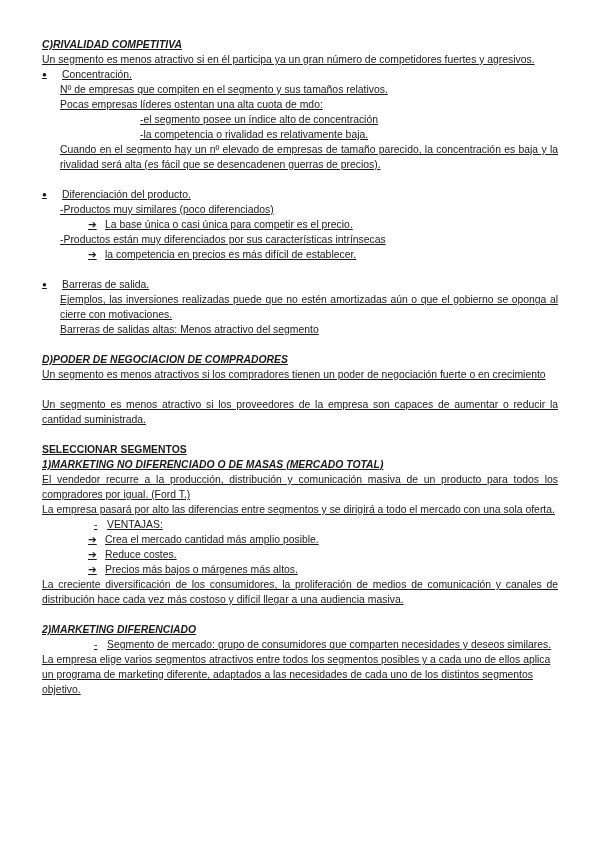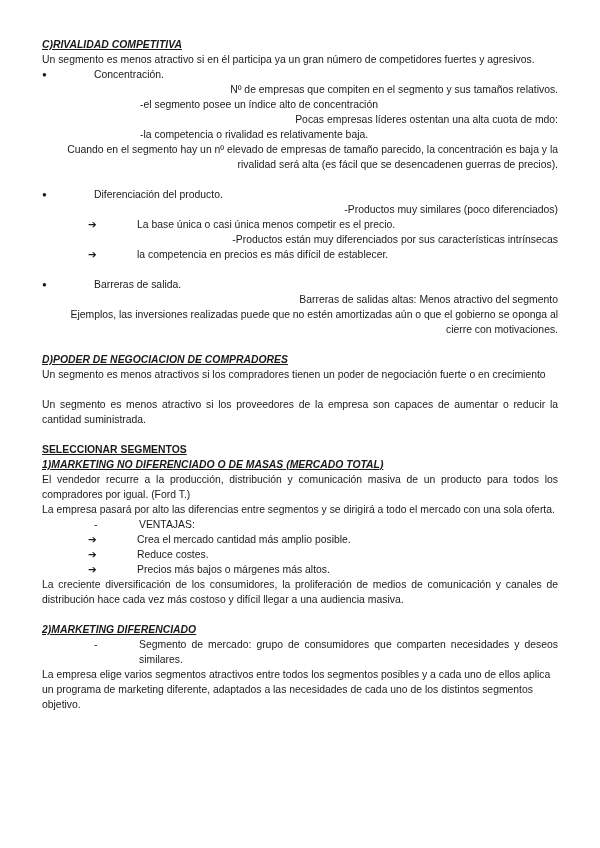--- a/index.html
+++ b/index.html
@@ -12,73 +12,73 @@
     font-size: 10.4px;
     line-height: 15px;
     color: #1a1a1a;
   }
   .page {
     width: 600px;
     height: 848px;
     padding: 37px 42px 30px 42px;
     background: #ffffff;
   }
-  .blk { min-height: 15px; }
+  .blk { min-height: 15px; text-decoration: underline; }
   .h { font-weight: 700; font-style: italic; text-decoration: underline; }
   .h.plain { font-style: normal; }
   .just { text-align: justify; }
-  .bbody { padding-left: 18px; text-align: right; }
+  .bbody { padding-left: 18px; }
   .ind2 { padding-left: 98px; }
   .bullet { display: flex; align-items: flex-start; }
   .bullet .marker { flex: 0 0 20px; font-size: 8px; line-height: 15px; }
   .arrow { display: flex; align-items: flex-start; padding-left: 46px; }
   .arrow .marker { flex: 0 0 17px; line-height: 15px; }
   .dash { display: flex; align-items: flex-start; padding-left: 52px; }
   .dash .marker { flex: 0 0 13px; line-height: 15px; }
-  .flex-txt { flex: 1 1 auto; margin-left: 32px; }
+  .flex-txt { flex: 1 1 auto; }
   .gap { height: 14px; }
 </style>
 </head>
 <body>
 
 <div class="page">
   <div class="doc">
       <div class="blk h">C)RIVALIDAD COMPETITIVA</div>
       <div class="blk p">Un segmento es menos atractivo si en él participa ya un gran número de competidores fuertes y agresivos.</div>
       <div class="blk bullet">
         <span class="marker">●</span>
         <span class="flex-txt">Concentración.</span>
       </div>
       <div class="blk bbody">Nº de empresas que compiten en el segmento y sus tamaños relativos.</div>
+      <div class="blk bbody">Pocas empresas líderes ostentan una alta cuota de mdo:</div>
       <div class="blk ind2">-el segmento posee un índice alto de concentración</div>
-      <div class="blk bbody">Pocas empresas líderes ostentan una alta cuota de mdo:</div>
       <div class="blk ind2">-la competencia o rivalidad es relativamente baja.</div>
       <div class="blk bbody just">Cuando en el segmento hay un nº elevado de empresas de tamaño parecido, la concentración es baja y la rivalidad será alta (es fácil que se desencadenen guerras de precios).</div>
       <div class="blk gap"></div>
       <div class="blk bullet">
         <span class="marker">●</span>
         <span class="flex-txt">Diferenciación del producto.</span>
       </div>
       <div class="blk bbody">-Productos muy similares (poco diferenciados)</div>
       <div class="blk arrow">
         <span class="marker">➔</span>
-        <span class="flex-txt">La base única o casi única menos competir es el precio.</span>
+        <span class="flex-txt">La base única o casi única para competir es el precio.</span>
       </div>
       <div class="blk bbody">-Productos están muy diferenciados por sus características intrínsecas</div>
       <div class="blk arrow">
         <span class="marker">➔</span>
         <span class="flex-txt">la competencia en precios es más difícil de establecer.</span>
       </div>
       <div class="blk gap"></div>
       <div class="blk bullet">
         <span class="marker">●</span>
         <span class="flex-txt">Barreras de salida.</span>
       </div>
+      <div class="blk bbody just">Ejemplos, las inversiones realizadas puede que no estén amortizadas aún o que el gobierno se oponga al cierre con motivaciones.</div>
       <div class="blk bbody">Barreras de salidas altas: Menos atractivo del segmento</div>
-      <div class="blk bbody just">Ejemplos, las inversiones realizadas puede que no estén amortizadas aún o que el gobierno se oponga al cierre con motivaciones.</div>
       <div class="blk gap"></div>
       <div class="blk h">D)PODER DE NEGOCIACION DE COMPRADORES</div>
       <div class="blk p just">Un segmento es menos atractivos si los compradores tienen un poder de negociación fuerte o en crecimiento</div>
       <div class="blk gap"></div>
       <div class="blk p just">Un segmento es menos atractivo si los proveedores de la empresa son capaces de aumentar o reducir la cantidad suministrada.</div>
       <div class="blk gap"></div>
       <div class="blk h plain">SELECCIONAR SEGMENTOS</div>
       <div class="blk h">1)MARKETING NO DIFERENCIADO O DE MASAS (MERCADO TOTAL)</div>
       <div class="blk p just">El vendedor recurre a la producción, distribución y comunicación masiva de un producto para todos los compradores por igual. (Ford T.)</div>
       <div class="blk p">La empresa pasará por alto las diferencias entre segmentos y se dirigirá a todo el mercado con una sola oferta.</div>

